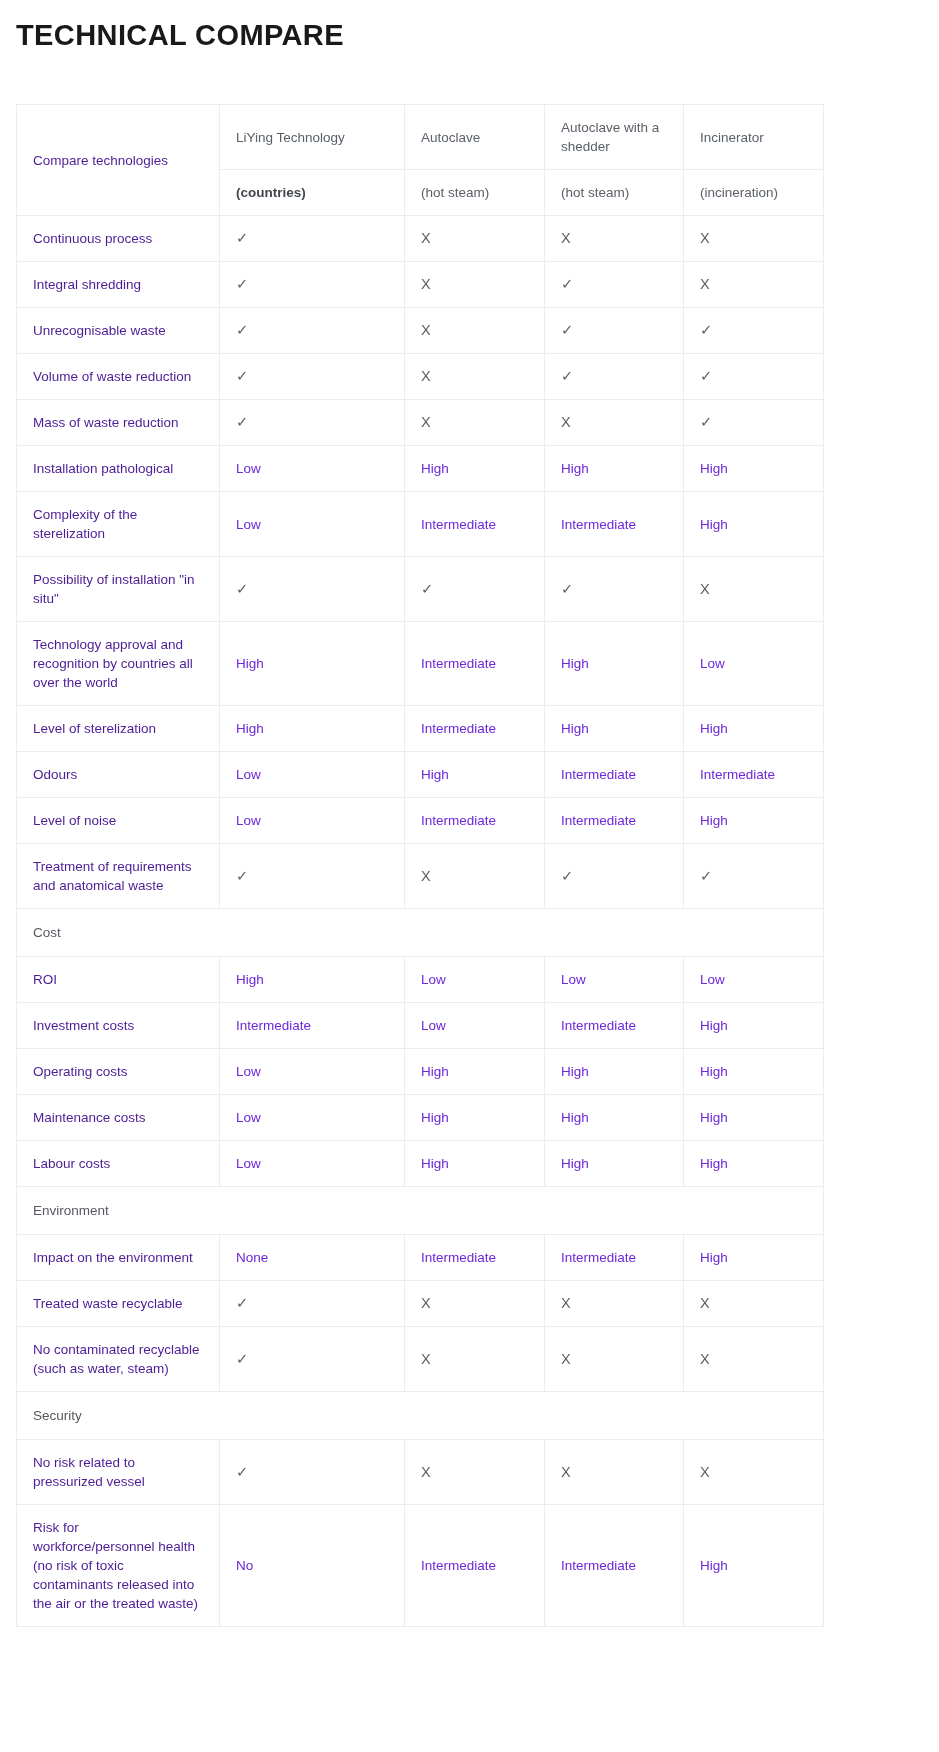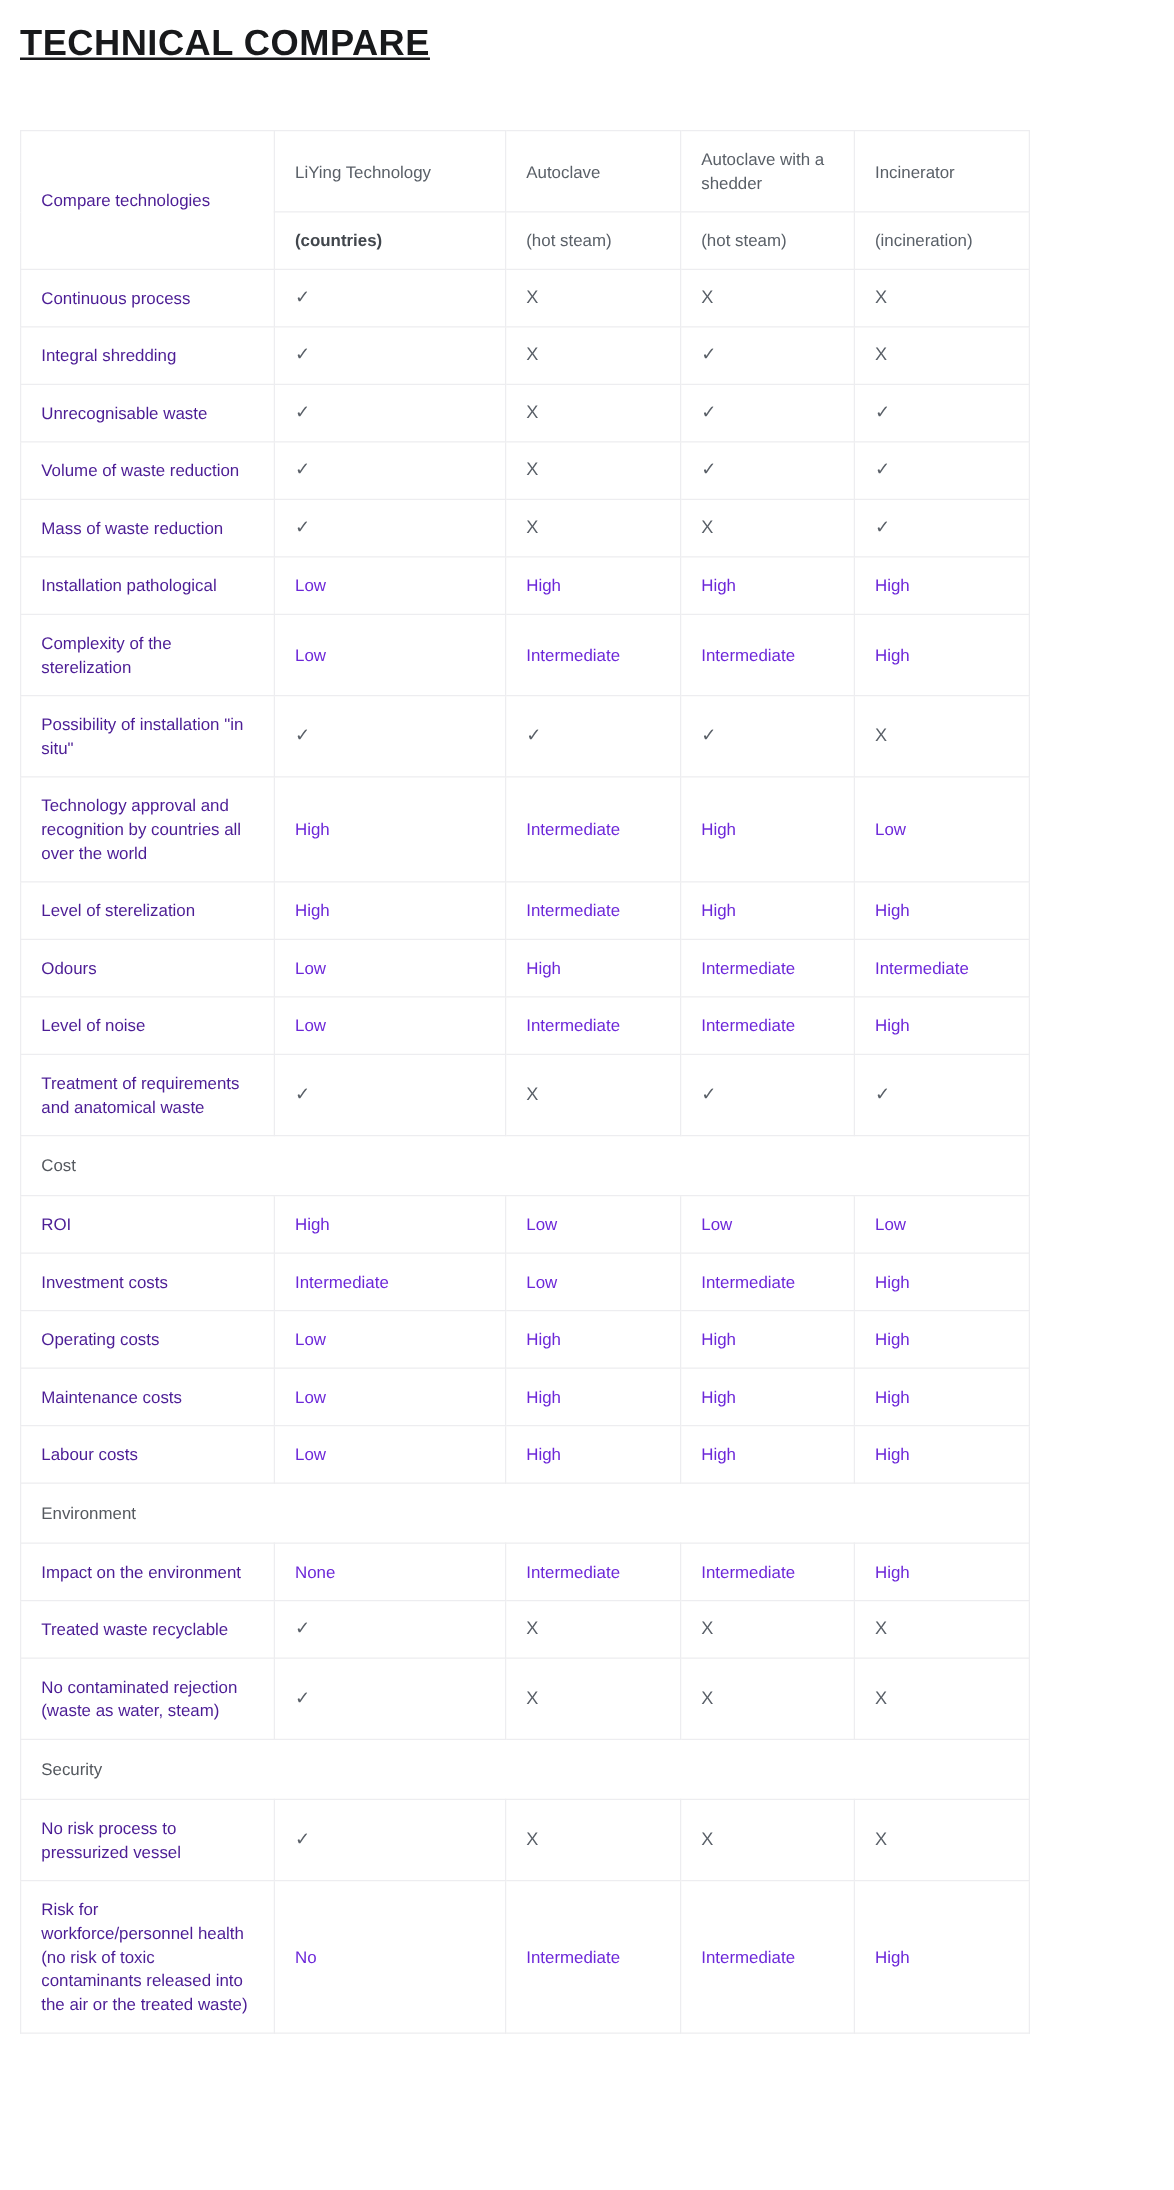--- a/index.html
+++ b/index.html
@@ -22,21 +22,20 @@
   }
   .page-title {
     margin: 0;
     padding: 18px 0 0 16px;
     font-size: 29px;
     line-height: 34px;
     font-weight: bold;
     letter-spacing: 0.4px;
     color: #18191b;
     text-transform: uppercase;
-    text-decoration: underline;
   }
   .table-wrap {
     margin: 52px 16px 0 16px;
     width: 807px;
   }
   table.compare {
     border-collapse: collapse;
     width: 807px;
     table-layout: fixed;
     font-size: 13.5px;
@@ -255,31 +254,31 @@
             <td class="value-cell">High</td>
           </tr>
           <tr>
             <td class="label-cell">Treated waste recyclable</td>
             <td class="mark">✓</td>
             <td class="mark">X</td>
             <td class="mark">X</td>
             <td class="mark">X</td>
           </tr>
           <tr>
-            <td class="label-cell">No contaminated rejection (waste as water, steam)</td>
+            <td class="label-cell">No contaminated recyclable (such as water, steam)</td>
             <td class="mark">✓</td>
             <td class="mark">X</td>
             <td class="mark">X</td>
             <td class="mark">X</td>
           </tr>
           <tr class="section-row">
             <td colspan="5" class="label-cell">Security</td>
           </tr>
           <tr>
-            <td class="label-cell">No risk process to pressurized vessel</td>
+            <td class="label-cell">No risk related to pressurized vessel</td>
             <td class="mark">✓</td>
             <td class="mark">X</td>
             <td class="mark">X</td>
             <td class="mark">X</td>
           </tr>
           <tr>
             <td class="label-cell">Risk for workforce/personnel health (no risk of toxic contaminants released into the air or the treated waste)</td>
             <td class="value-cell">No</td>
             <td class="value-cell">Intermediate</td>
             <td class="value-cell">Intermediate</td>

